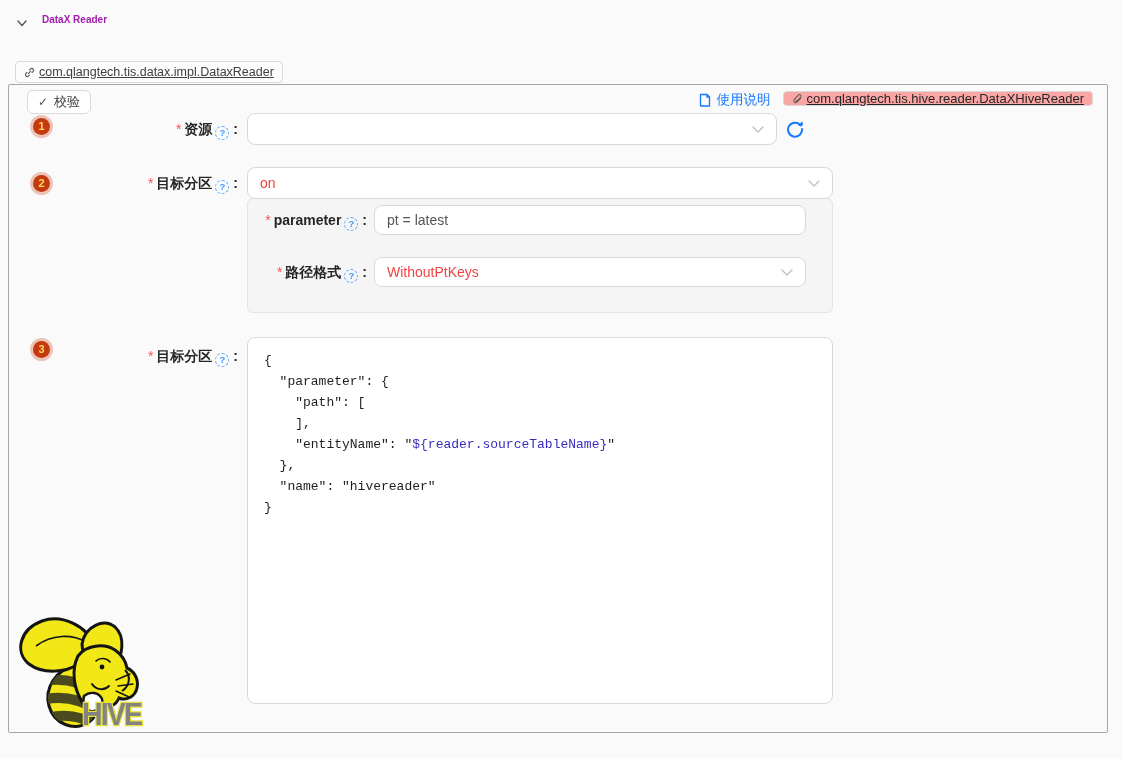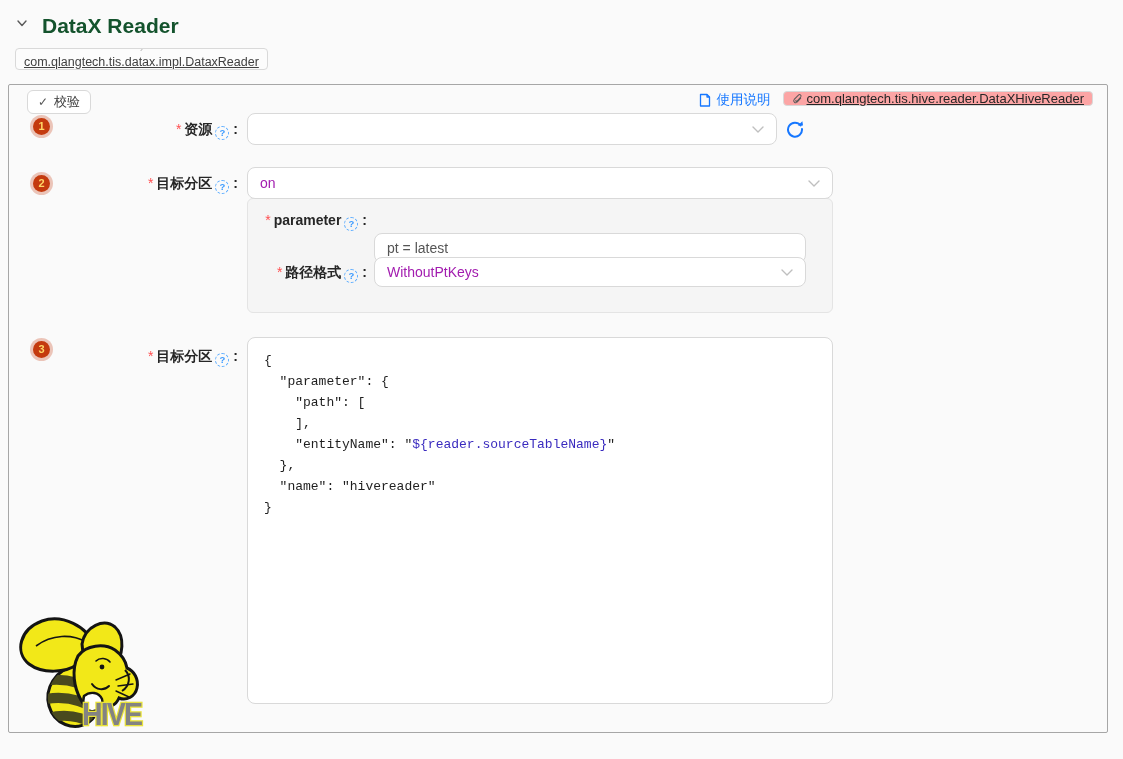--- a/index.html
+++ b/index.html
@@ -6,29 +6,29 @@
   html,body { width:1123px; height:759px; }
   body {
     font-family:"Liberation Sans","DejaVu Sans",sans-serif;
     background:#fafafa; color:#262626; position:relative; overflow:hidden;
     font-size:14px;
   }
   .abs { position:absolute; }
 
   
   .hdr-chevron { left:16px; top:18px; width:12px; height:10px; cursor:pointer; }
-  .page-title { left:42px; top:14px; font-size:21px; font-weight:600; color:#14532d; }
+  .page-title { left:42px; top:14px; font-size:10px; font-weight:600; color:#a21caf; }
   .tag-pill {
     display:inline-flex; align-items:center; gap:4px;
     height:22px; padding:0 8px; background:#fcfcfc;
     border:1px solid #d9d9d9; border-radius:4px;
     font-size:12.5px; color:#404040; cursor:pointer;
   }
   .tag-pill .pill-text { text-decoration:underline; }
-  .base-tag { left:15px; top:48px;flex-direction:column; }
+  .base-tag { left:15px; top:61px; }
 
   
   .panel {
     left:8px; top:84px; width:1100px; height:649px;
     background:#fafafa; border:1px solid #a6a6a6; border-radius:2px;
   }
   .validate-btn {
     position:absolute; left:18px; top:5px; height:24px;
     display:inline-flex; align-items:center; gap:6px; padding:0 10px;
     background:#fff; border:1px solid #d9d9d9; border-radius:6px;
@@ -69,42 +69,42 @@
     display:inline-block; width:14px; height:14px; margin-left:3px;
     border:1px dashed #5aabff; border-radius:50%;
     color:#3c9bff; font-size:9.5px; line-height:12px; text-align:center;
     font-weight:bold; vertical-align:-2px; cursor:pointer;
   }
   .colon { margin-left:4px; font-weight:600; }
 
   .select-box, .text-input {
     position:absolute; background:#fff;
     border:1px solid #d9d9d9; border-radius:8px;
-    font-size:14px; color:#a21caf; display:flex; align-items:center;
+    font-size:14px; color:#ef4444; display:flex; align-items:center;
     padding:0 12px; cursor:pointer;
   }
   .select-box .sel-chevron { position:absolute; right:12px; top:50%; margin-top:-3px; }
   .resource-select { left:238px; top:28px; width:530px; height:32px; }
   .partition-select { left:238px; top:82px; width:586px; height:32px; z-index:2; background:#fff; }
   .refresh-btn { position:absolute; left:777px; top:35px; width:18px; height:18px; cursor:pointer; }
 
   .sub-panel {
     position:absolute; left:238px; top:113px; width:586px; height:115px;
     background:#f5f5f5; border:1px solid #e4e4e4; border-radius:6px; z-index:1;
   }
   .sub-label {
     position:absolute; left:0; width:119px; text-align:right;
     font-size:14px; font-weight:600; color:#262626; line-height:20px; white-space:nowrap;
   }
   .ptfilter-label { top:11px; }
   .pathformat-label { top:63px; }
   .ptfilter-input {
     left:126px; top:6px; width:432px; height:30px;
     border:1px solid #d9d9d9; border-radius:8px; background:#fff;
-    font-family:inherit; font-size:14px; color:#555; padding:0 12px;margin-top:28px;
+    font-family:inherit; font-size:14px; color:#555; padding:0 12px;
   }
   .pathformat-select { left:126px; top:58px; width:432px; height:30px; }
 
   .tpl-label { top:261px; }
   .code-area {
     position:absolute; left:238px; top:252px; width:586px; height:367px;
     background:#fff; border:1px solid #d9d9d9; border-radius:8px;
     padding:12px 16px; overflow:hidden; cursor:text;
   }
   .code-line {

